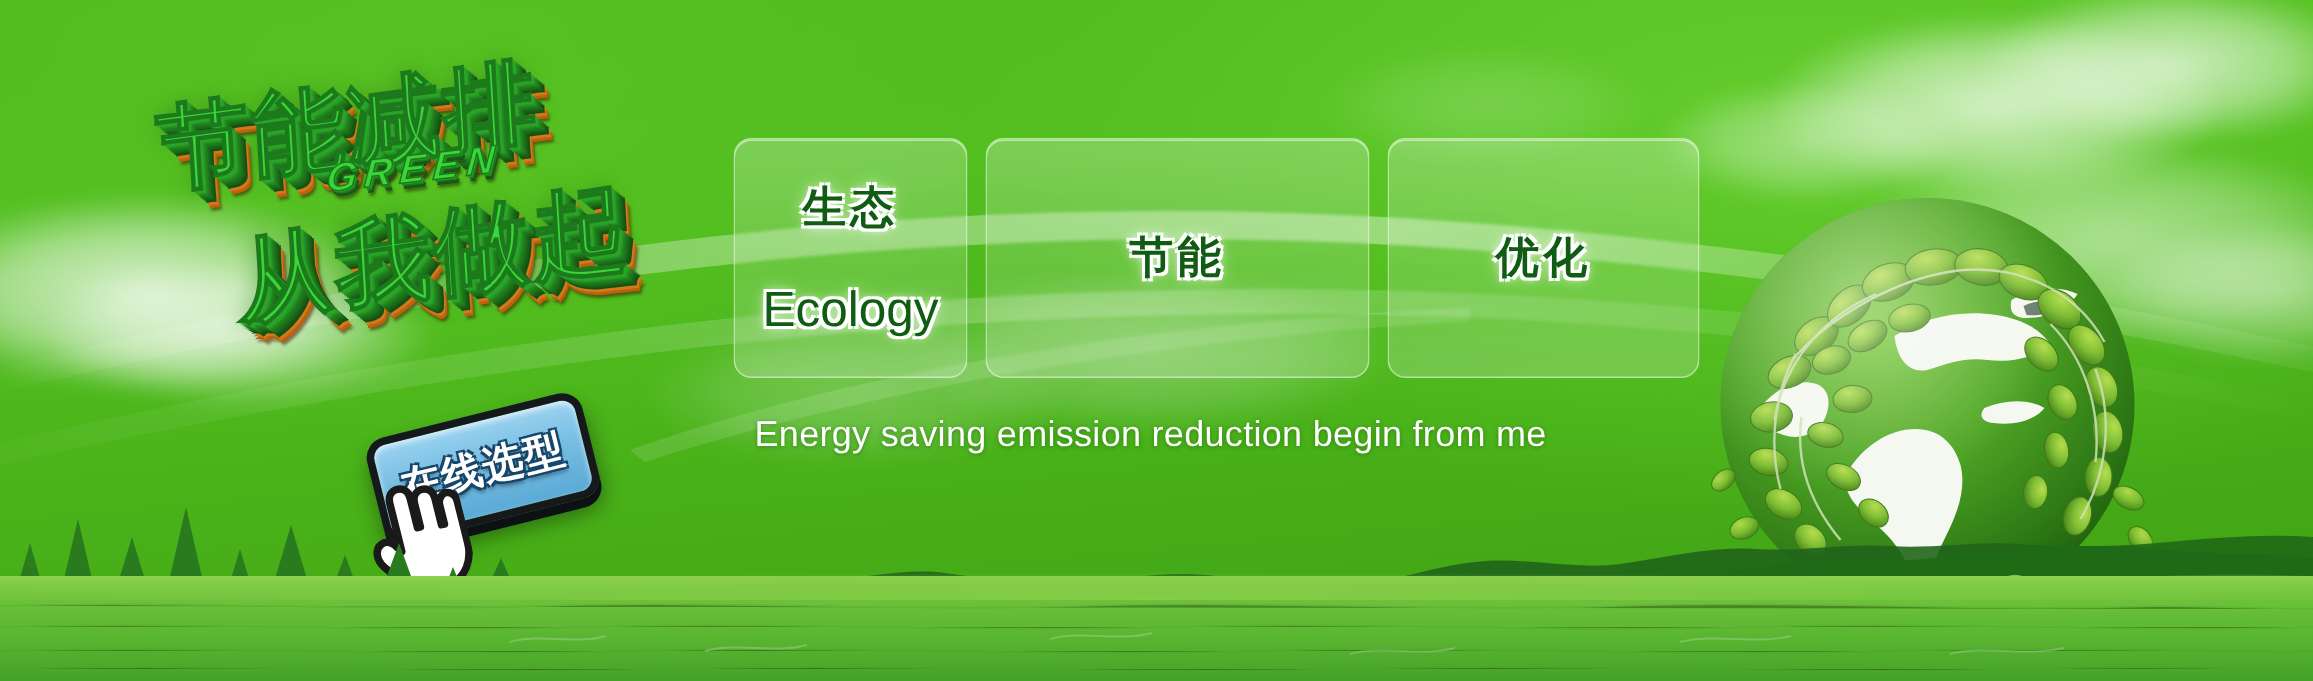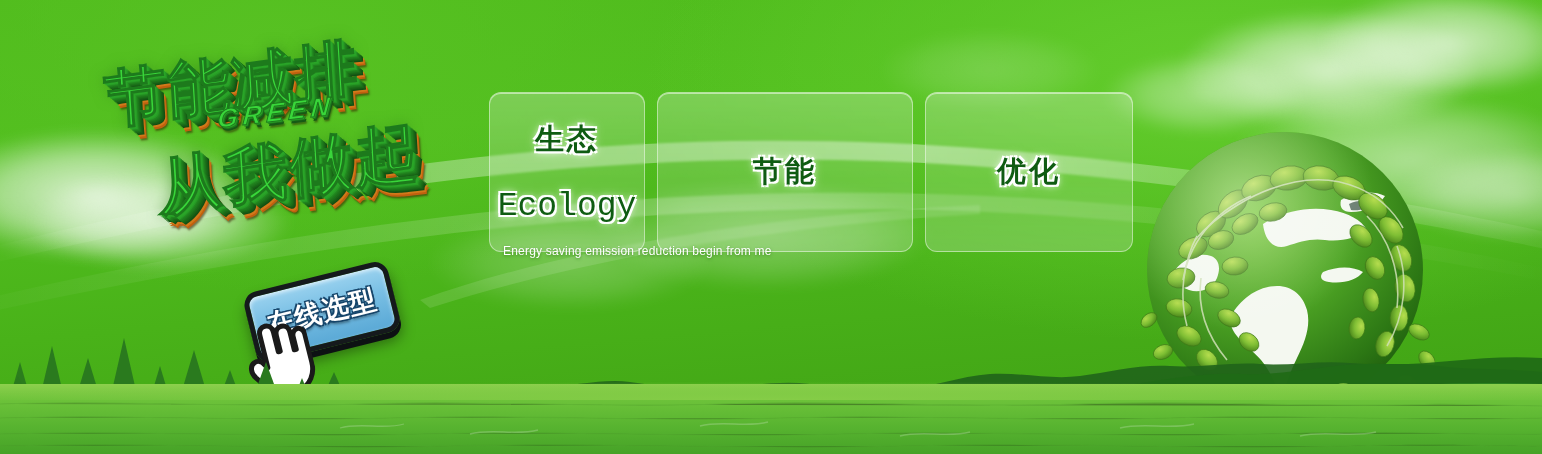--- a/index.html
+++ b/index.html
@@ -93,27 +93,26 @@
   .card.wide3{width:206px;}
   .card-cn{
     font-size:29px;font-weight:bold;color:#0f5c12;letter-spacing:3px;
     text-shadow:-2px -2px 0 #fff,2px -2px 0 #fff,-2px 2px 0 #fff,2px 2px 0 #fff,
                 0 0 6px rgba(255,255,255,.95),0 0 11px rgba(255,255,255,.8);
   }
   .card-en{
     font-size:33px;color:#0f5c12;letter-spacing:0px;
     text-shadow:-2px -2px 0 #fff,2px -2px 0 #fff,-2px 2px 0 #fff,2px 2px 0 #fff,
                 0 0 6px rgba(255,255,255,.95),0 0 11px rgba(255,255,255,.8);
-    font-family:Liberation Mono, monospace;
   }
 
   
   .tagline{
-    position:absolute;left:503px;top:244px;
-    font-size:12px;color:#ffffff;letter-spacing:.2px;
+    position:absolute;left:503px;top:276px;
+    font-size:24px;color:#ffffff;letter-spacing:.2px;
     text-shadow:0 1px 3px rgba(30,90,10,.55);
   }
 
   
   .globe-wrap{position:absolute;left:1135px;top:120px;width:300px;height:300px;}
 
   
   .ground{
     position:absolute;left:0;bottom:0;width:1542px;height:70px;
     background:

